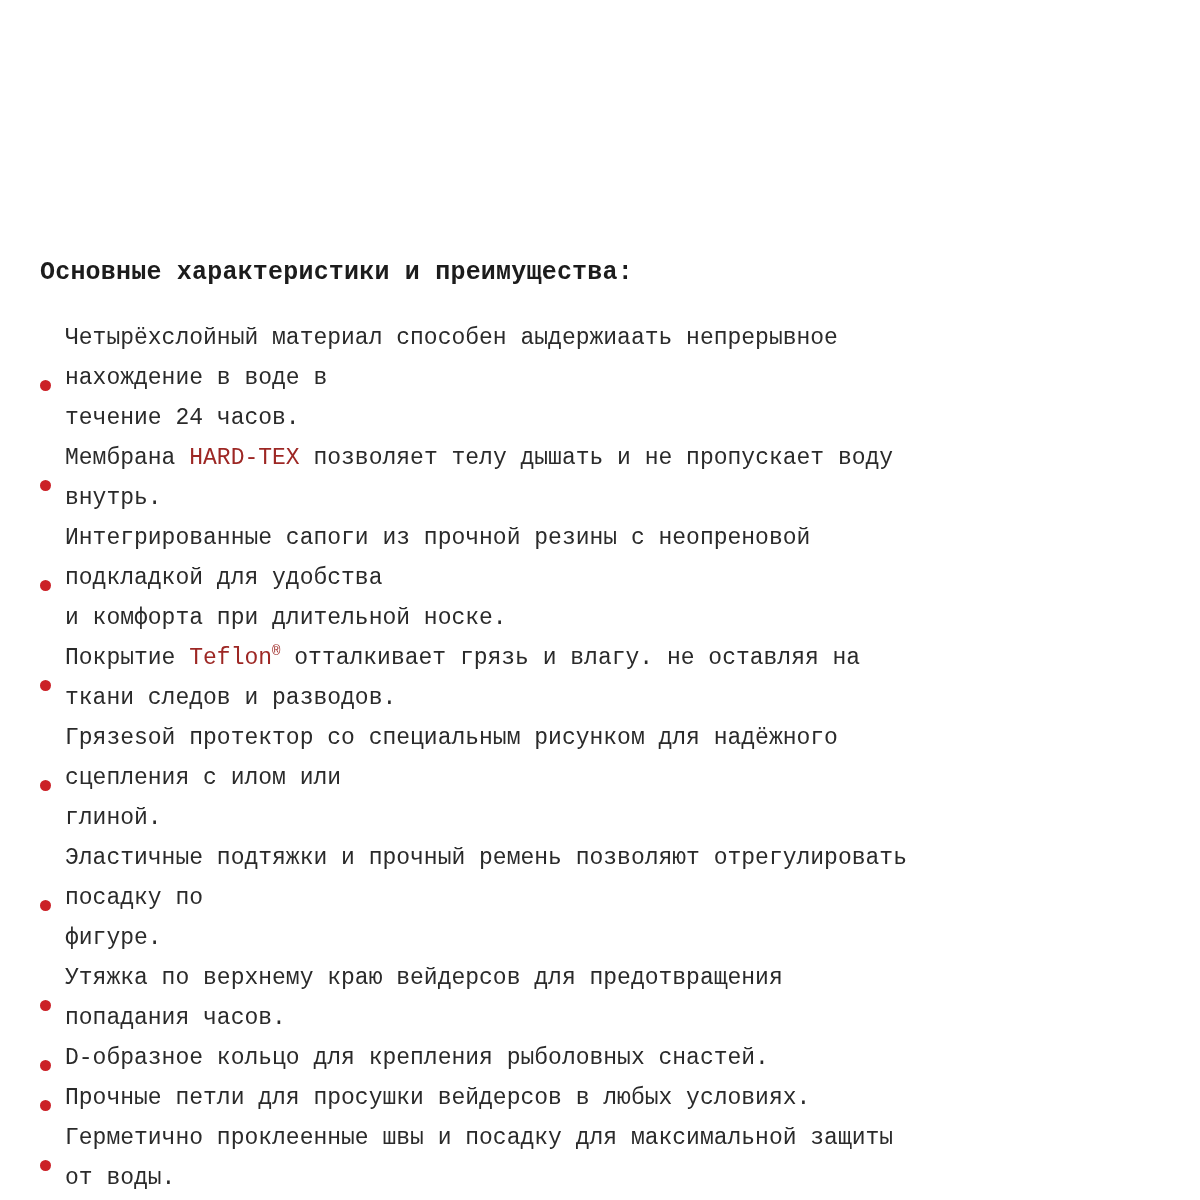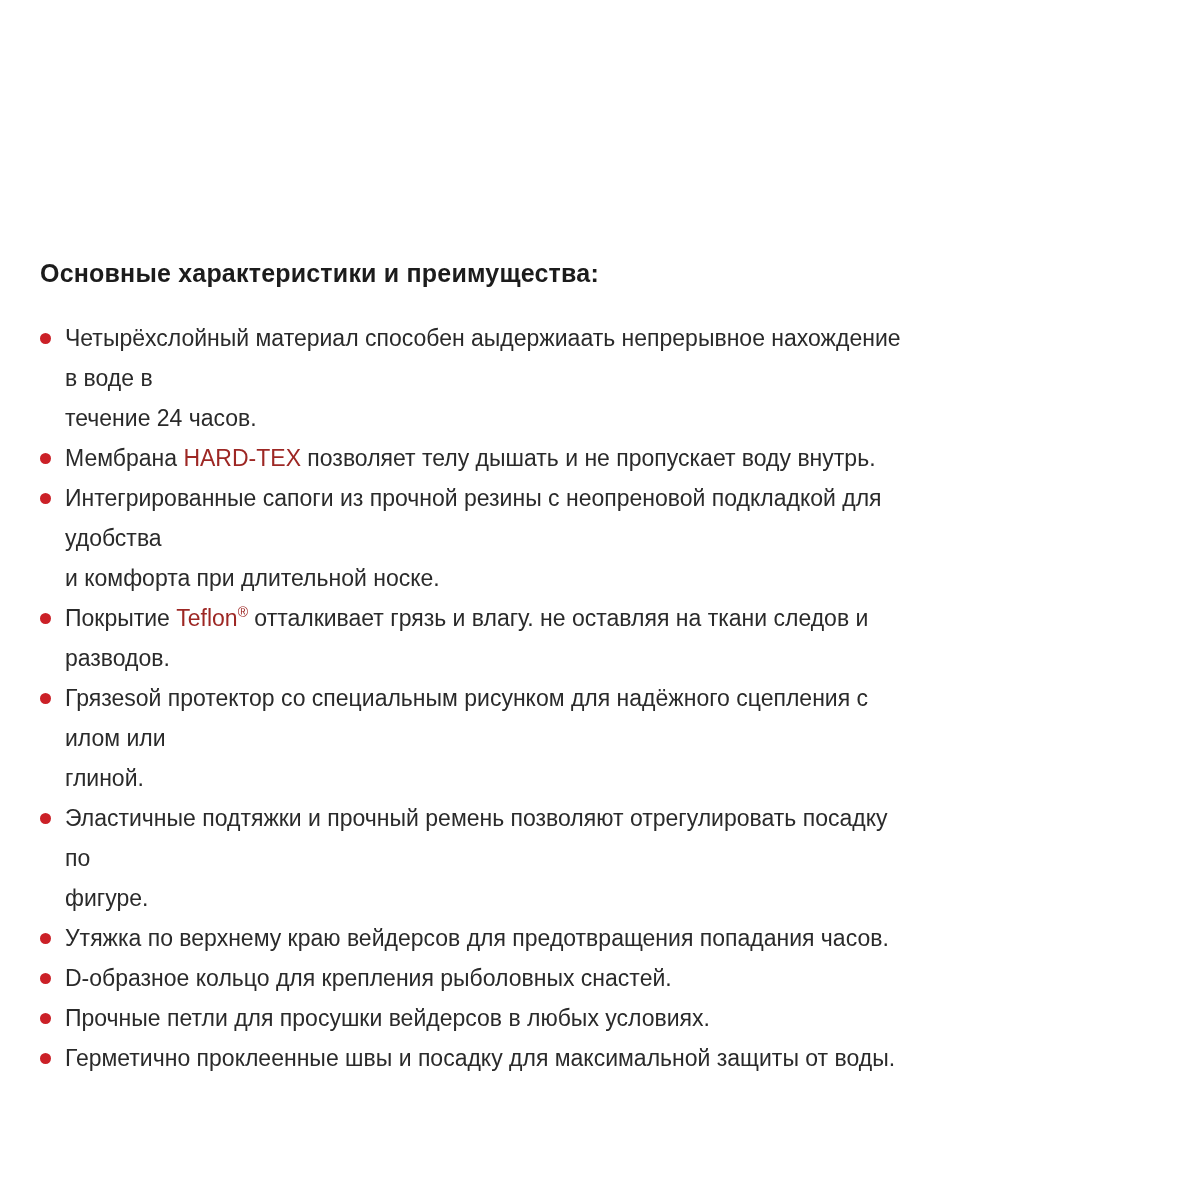--- a/index.html
+++ b/index.html
@@ -13,35 +13,36 @@
     font-family: "Liberation Sans", "DejaVu Sans", sans-serif;
     color: var(--text-color, #2a2a2a);
     overflow: hidden;
   }
   .page {
     position: relative;
     width: 956px;
     height: 1200px;
     background: var(--page-bg, #ffffff);
     padding: 258px 42px 0 40px;
+    font-family: Liberation Mono, monospace;
   }
   .heading {
     font-size: 25px;
     line-height: 30px;
     font-weight: 700;
     color: var(--heading-color, #1c1c1c);
     letter-spacing: 0.2px;
     margin-bottom: 30px;
   }
   .features {
     list-style: none;
   }
   .feature-item {
     display: flex;
-    align-items: flex-start;
+    align-items: center;
   }
   .bullet {
     flex: 0 0 11px;
     width: 11px;
     height: 11px;
     border-radius: 50%;
     background: var(--bullet-color, #cb2027);
     margin-top: 15px;
     margin-right: 14px;
   }

